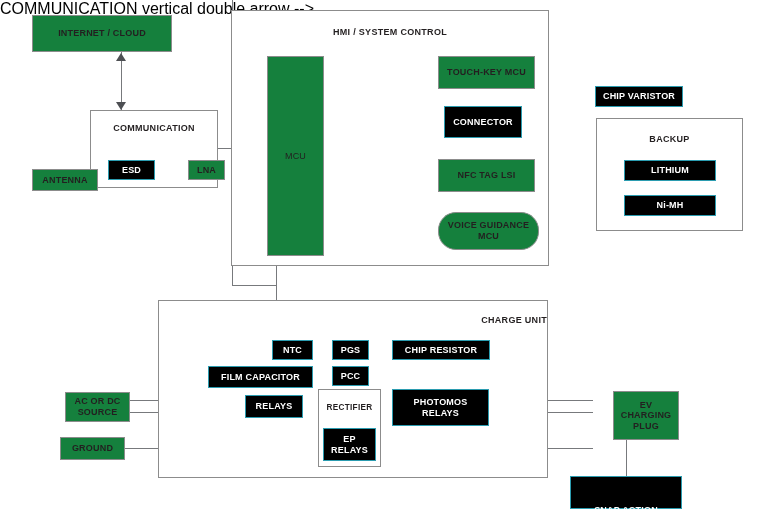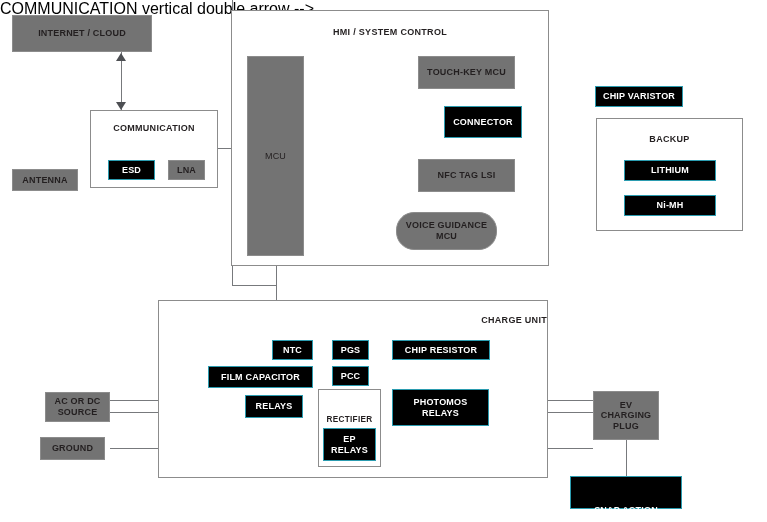--- a/index.html
+++ b/index.html
@@ -27,24 +27,25 @@
     align-items: center;
     justify-content: center;
     text-align: center;
     line-height: 1.18;
     letter-spacing: 0.2px;
     z-index: 5;
   }
 
   
   .box-white {
-    background: #737373;
+    background: #15803d;
     border: 1px solid #8c8c8c;
     color: #231f20;
     font-weight: 700;
+    margin-left: 20px;
   }
 
   
   .box-teal {
     background: #000000;
     border: 1px solid #2b9cb0;
     color: #ffffff;
     font-weight: 700;
     text-align: center;
   }
@@ -166,21 +167,21 @@
     <div class="group-label fs9" style="top:15px;">BACKUP</div>
   </div>
 
   
   <div class="group" style="left:158px; top:300px; width:390px; height:178px;">
     <div class="group-label fs9 left-align" style="top:14px;">CHARGE UNIT</div>
   </div>
 
   
   <div class="group" style="left:318px; top:389px; width:63px; height:78px; z-index:6;">
-    <div class="group-label fs8" style="top:25px;">RECTIFIER</div>
+    <div class="group-label fs8" style="top:13px;">RECTIFIER</div>
   </div>
 
   
 
   
   <div class="node box-white fs9" style="left:12px; top:15px; width:140px; height:37px;">
     <span>INTERNET / CLOUD</span>
   </div>
 
   
@@ -212,21 +213,21 @@
   <div class="node box-teal fs9" style="left:444px; top:106px; width:78px; height:32px; z-index:7;">
     <span>CONNECTOR</span>
   </div>
 
   
   <div class="node box-white fs9" style="left:418px; top:159px; width:97px; height:33px; z-index:7;">
     <span>NFC TAG LSI</span>
   </div>
 
   
-  <div class="node box-white fs9" style="left:396px; top:212px; width:101px; height:38px; z-index:7; flex-direction:column;border-radius:18px;">
+  <div class="node box-white fs9" style="left:418px; top:212px; width:101px; height:38px; z-index:7; flex-direction:column;border-radius:18px;">
     <span>VOICE GUIDANCE</span>
     <span>MCU</span>
   </div>
 
   
   <div class="node box-teal fs9" style="left:595px; top:86px; width:88px; height:21px;">
     <span>CHIP VARISTOR</span>
   </div>
 
   

